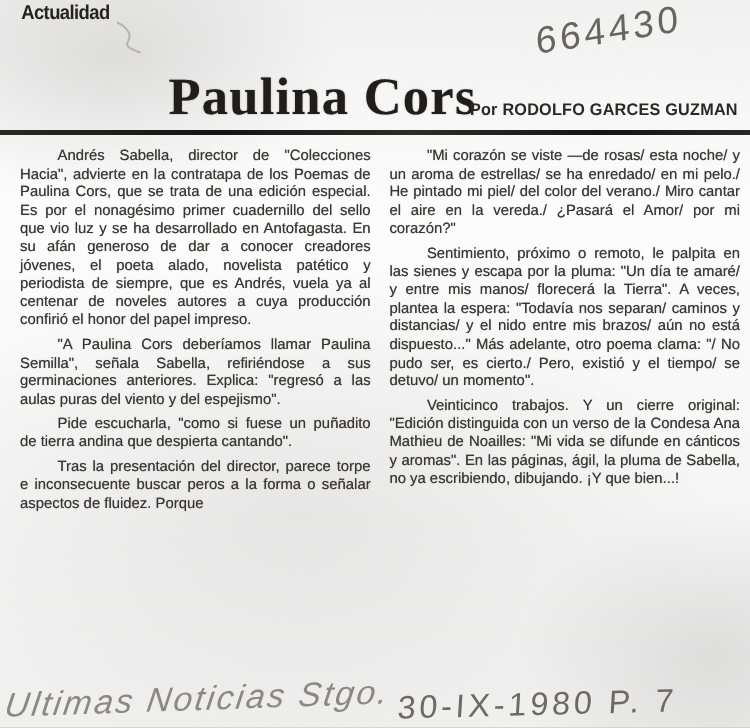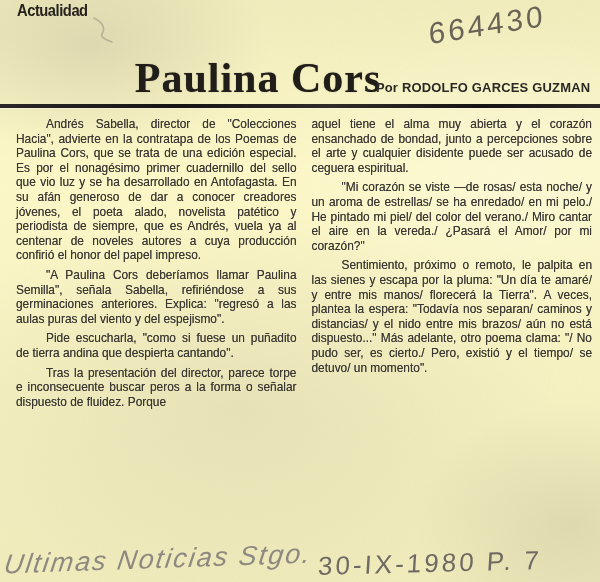--- a/index.html
+++ b/index.html
@@ -1,18 +1,18 @@
 <!DOCTYPE html>
 <html><head>
 <meta charset="utf-8">
 <style>
   html,body{margin:0;padding:0;background:#b9b6b1;}
   #clipping{
     position:relative;width:600px;height:582px;overflow:hidden;
-    background:#fef9c3;
+    background:#ffffff;
     font-family:"Liberation Sans",sans-serif;
   }
   
   #clipping::before{
     content:"";position:absolute;inset:0;pointer-events:none;
     background:
       radial-gradient(ellipse 300px 180px at 15% 8%, rgba(120,115,108,.18), transparent 60%),
       radial-gradient(ellipse 400px 260px at 85% 30%, rgba(255,255,255,.25), transparent 60%),
       radial-gradient(ellipse 500px 300px at 40% 70%, rgba(128,122,114,.12), transparent 65%),
       radial-gradient(ellipse 260px 200px at 95% 90%, rgba(110,105,98,.15), transparent 60%),
@@ -97,25 +97,25 @@
 
   <div class="byline">Por RODOLFO GARCES GUZMAN</div>
 
   <div class="rule"></div>
 
   <div class="columns">
     <div class="col">
       <p>Andrés Sabella, director de "Colecciones Hacia", advierte en la contratapa de los Poemas de Paulina Cors, que se trata de una edición especial. Es por el nonagésimo primer cuadernillo del sello que vio luz y se ha desarrollado en Antofagasta. En su afán generoso de dar a conocer creadores jóvenes, el poeta alado, novelista patético y periodista de siempre, que es Andrés, vuela ya al centenar de noveles autores a cuya producción confirió el honor del papel impreso.</p>
       <p>"A Paulina Cors deberíamos llamar Paulina Semilla", señala Sabella, refiriéndose a sus germinaciones anteriores. Explica: "regresó a las aulas puras del viento y del espejismo".</p>
       <p>Pide escucharla, "como si fuese un puñadito de tierra andina que despierta cantando".</p>
-      <p>Tras la presentación del director, parece torpe e inconsecuente buscar peros a la forma o señalar dispuesto de fluidez. Porque</p>
+      <p>Tras la presentación del director, parece torpe e inconsecuente buscar peros a la forma o señalar aspectos de fluidez. Porque</p>
     </div>
     <div class="col">
-      <p class="no-indent">aquel tiene el alma muy abierta y el corazón ensanchado de bondad, junto a percepciones sobre el arte y cualquier disidente puede ser acusado de ceguera espiritual.</p>
       <p>"Mi corazón se viste —de rosas/ esta noche/ y un aroma de estrellas/ se ha enredado/ en mi pelo./ He pintado mi piel/ del color del verano./ Miro cantar el aire en la vereda./ ¿Pasará el Amor/ por mi corazón?"</p>
       <p>Sentimiento, próximo o remoto, le palpita en las sienes y escapa por la pluma: "Un día te amaré/ y entre mis manos/ florecerá la Tierra". A veces, plantea la espera: "Todavía nos separan/ caminos y distancias/ y el nido entre mis brazos/ aún no está dispuesto..." Más adelante, otro poema clama: "/ No pudo ser, es cierto./ Pero, existió y el tiempo/ se detuvo/ un momento".</p>
+      <p>Veinticinco trabajos. Y un cierre original: "Edición distinguida con un verso de la Condesa Ana Mathieu de Noailles: "Mi vida se difunde en cánticos y aromas". En las páginas, ágil, la pluma de Sabella, no ya escribiendo, dibujando. ¡Y que bien...!</p>
     </div>
   </div>
 
   <div class="hand-bottom-left">Ultimas Noticias  Stgo.</div>
   <div class="hand-bottom-right">30-IX-1980 P. 7</div>
 
 </div>
 
 </body></html>

